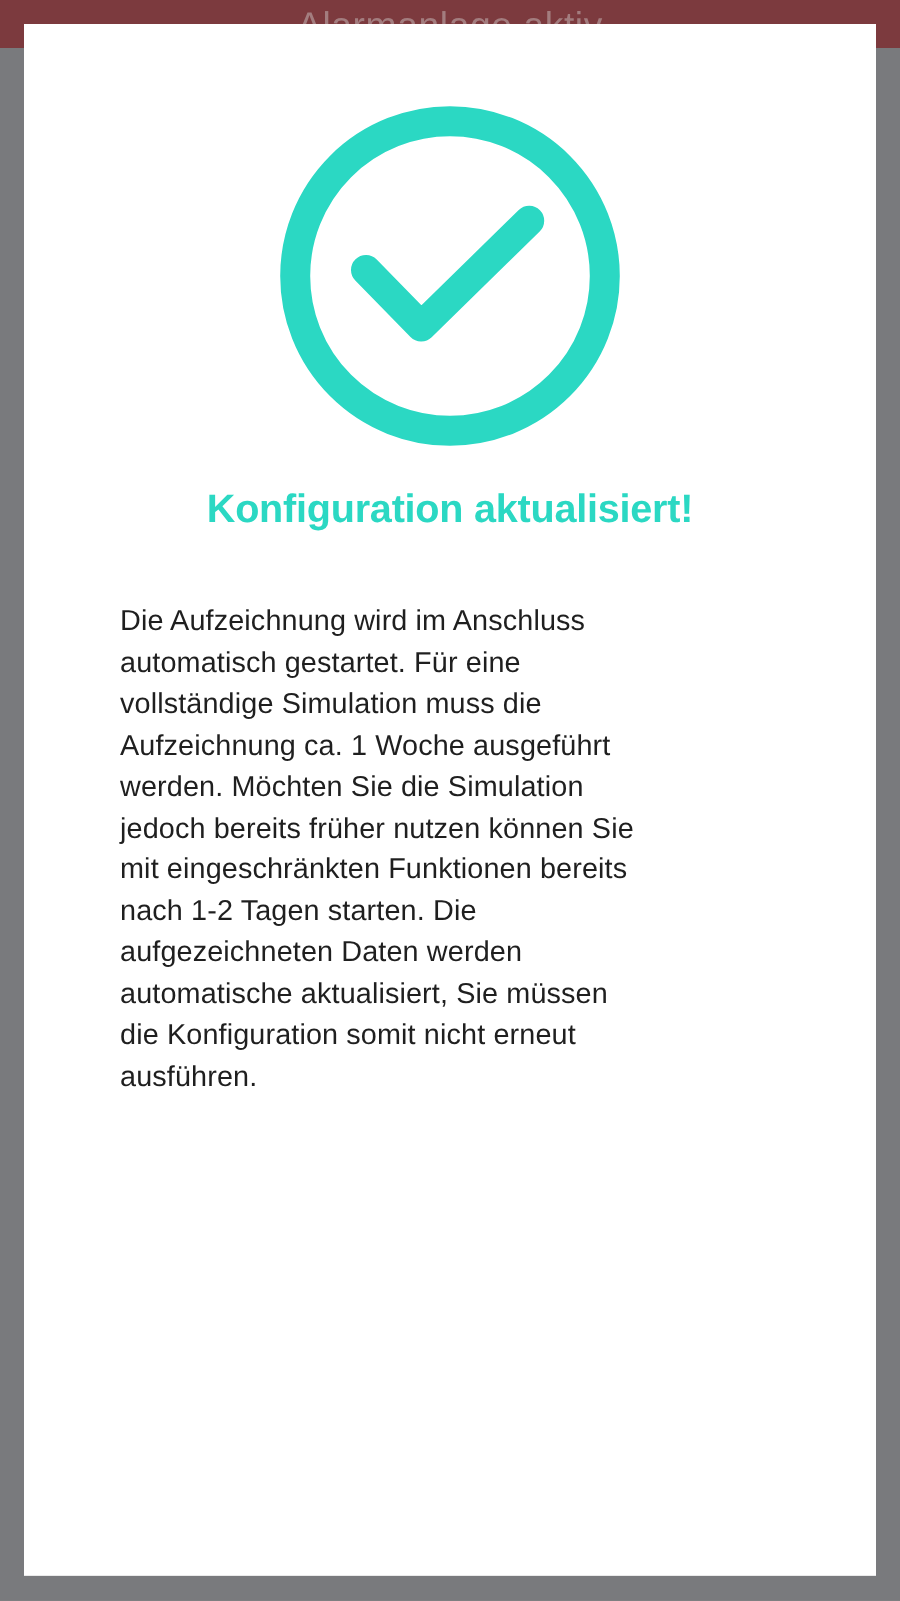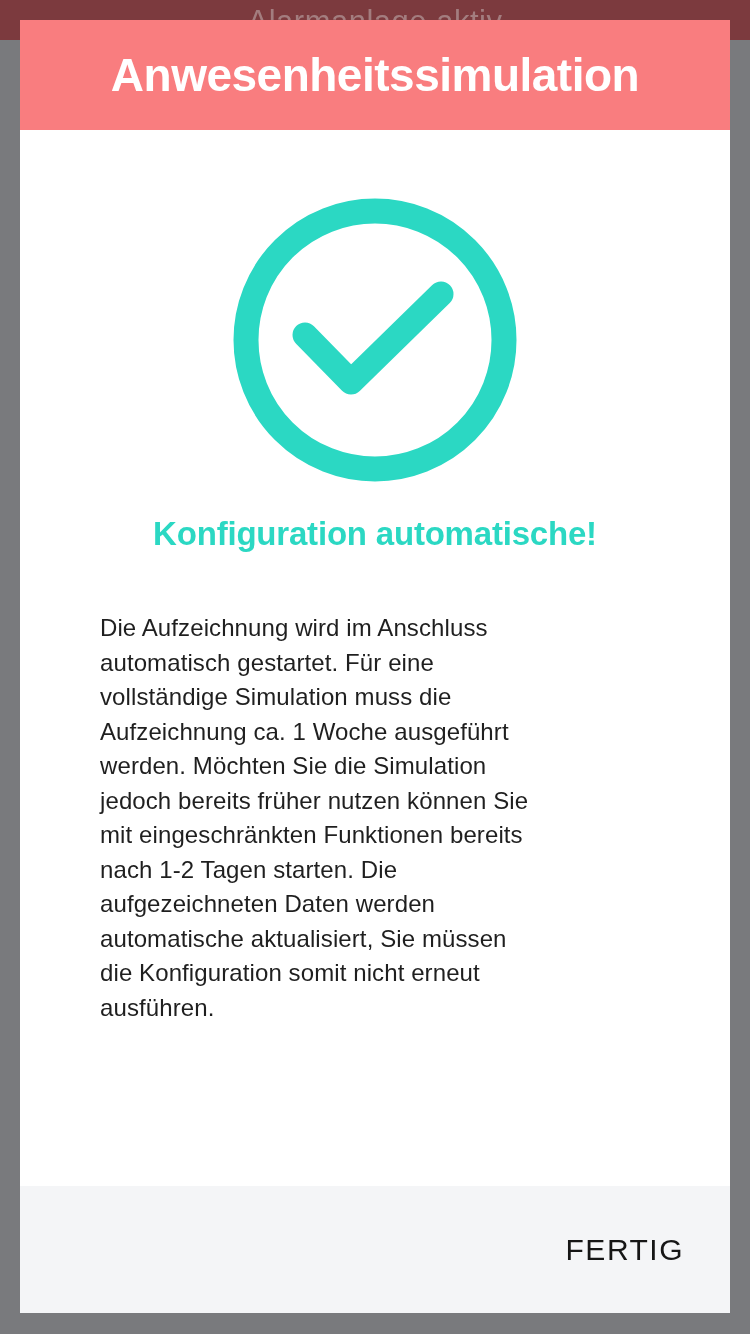--- a/index.html
+++ b/index.html
@@ -100,47 +100,41 @@
 </style>
 </head>
 <body>
 
 <div class="alarm-bar">
   <span class="alarm-text">Alarmanlage aktiv</span>
 </div>
 
 <div class="dialog">
 
-  <div class="dialog-header">
-    <span class="dialog-title">Anwesenheitssimulation</span>
-  </div>
 
   <div class="dialog-body">
 
     <div class="check-icon-wrap">
       <svg width="284" height="284" viewBox="0 0 284 284" xmlns="http://www.w3.org/2000/svg" aria-hidden="true">
         <circle cx="142" cy="142" r="129" fill="none" stroke="#2bd8c3" stroke-width="25"></circle>
         <polyline points="72,137 118,184 208,96" fill="none" stroke="#2bd8c3" stroke-width="25" stroke-linecap="round" stroke-linejoin="round"></polyline>
       </svg>
     </div>
 
-    <div class="success-title">Konfiguration automatische!</div>
+    <div class="success-title">Konfiguration aktualisiert!</div>
 
     <div class="body-paragraph">Die Aufzeichnung wird im Anschluss
 automatisch gestartet. Für eine
 vollständige Simulation muss die
 Aufzeichnung ca. 1 Woche ausgeführt
 werden. Möchten Sie die Simulation
 jedoch bereits früher nutzen können Sie
 mit eingeschränkten Funktionen bereits
 nach 1-2 Tagen starten. Die
 aufgezeichneten Daten werden
 automatische aktualisiert, Sie müssen
 die Konfiguration somit nicht erneut
 ausführen.</div>
 
   </div>
 
-  <div class="dialog-footer">
-    <button class="done-button">FERTIG</button>
-  </div>
 
 </div>
 
 </body></html>

